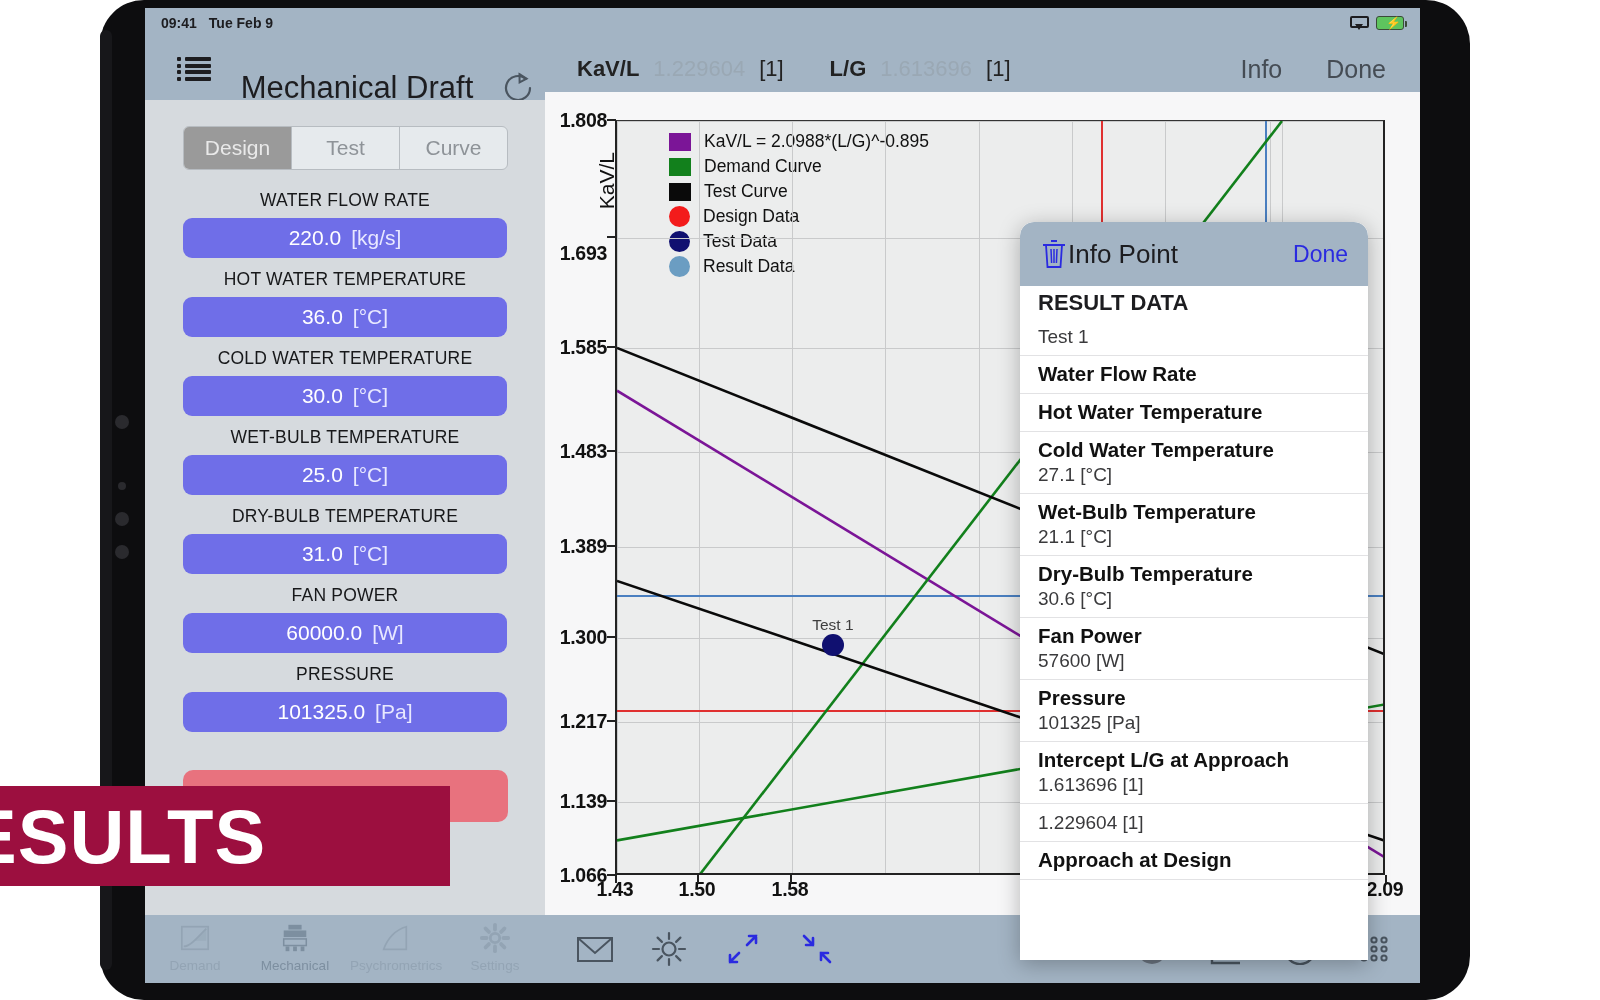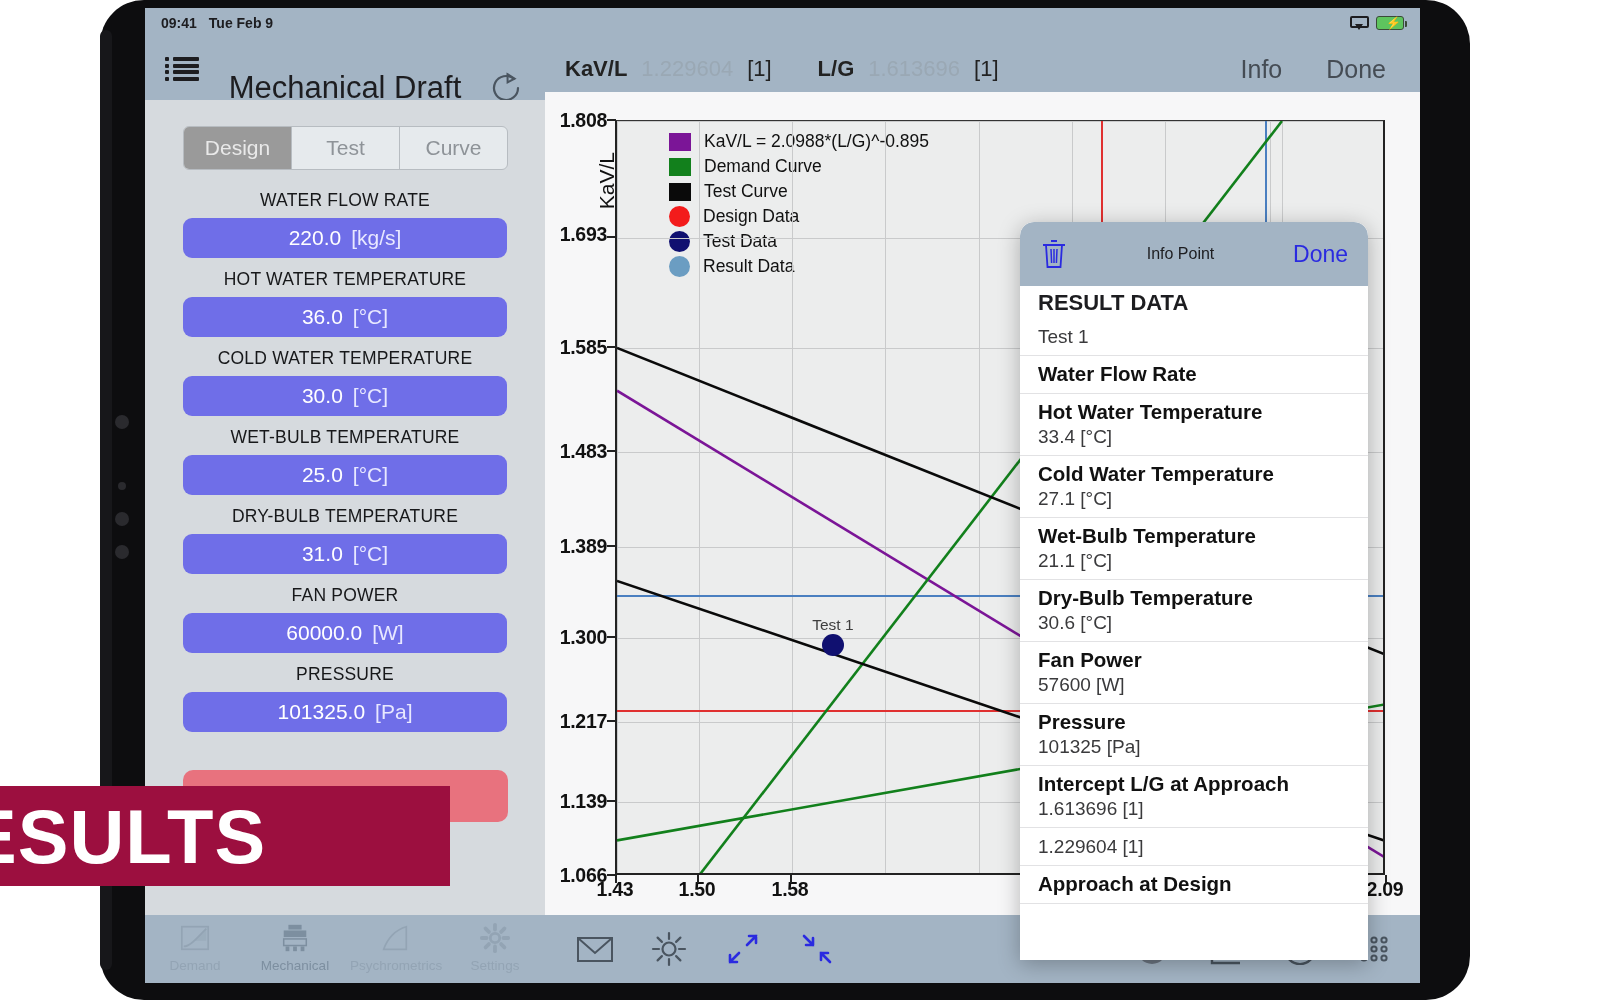--- a/index.html
+++ b/index.html
@@ -47,21 +47,21 @@
     border-bottom:6px solid #1d1d20; transform:rotate(180deg);}
   .battery { width:28px; height:14px; border:1.5px solid #3a4a38; border-radius:3px;
     position:relative; background:#5ec45e; }
   .battery:after { content:""; position:absolute; right:-4px; top:4px; width:2.5px; height:6px;
     background:#3a4a38; border-radius:0 1px 1px 0; }
   .bolt { position:absolute; right:2px; top:0px; font-size:12px; color:#0d2b0d; line-height:13px;}
 
   
   .navbar {
     position:absolute; left:0; top:30px; width:1275px; height:62px;
-    background:#a3b4c4; display:flex; align-items:center;
+    background:#a3b4c4; display:flex; align-items:center;padding-left:12px;
   }
   .nav-left { width:400px; display:flex; align-items:center; padding-left:28px; position:relative;}
   .hamburger { width:26px; height:24px; display:flex; flex-direction:column; justify-content:space-between; }
   .hamburger i { display:block; height:4px; background:#1d1d20; border-radius:1px; position:relative;}
   .hamburger i:before{content:""; position:absolute; left:-8px; top:0; width:4px;height:4px;
     background:#1d1d20; border-radius:1px;}
   .nav-title {
     position:absolute; left:0; top:0; width:400px; height:62px; display:flex;
     align-items:center; justify-content:center; font-size:31px; color:#1d1d20; font-weight:400;
   }
@@ -165,21 +165,21 @@
   
   .popover {
     position:absolute; left:875px; top:214px; width:348px; height:738px;
     background:#ffffff; border-radius:14px 14px 0 0;
     box-shadow:0 4px 22px rgba(0,0,0,.28); overflow:hidden;
   }
   .popover-header {
     height:64px; background:#a3b4c4; display:flex; align-items:center; padding:0 20px;
     border-radius:14px 14px 0 0;
   }
-  .popover-title { flex:1; text-align:center; font-size:16px; color:#1d1d20; }
+  .popover-title { flex:1; text-align:left; font-size:26px; color:#1d1d20; }
   .popover-done { font-size:23px; color:#2a2ae0; }
   .trash-icon { width:28px; height:32px; }
   .popover-body { padding:0; }
   .section-head { font-size:22px; font-weight:bold; color:#1d1d20; padding:4px 18px 2px 18px; }
   .kv-row { padding:6px 18px 7px 18px; border-bottom:1px solid #e2e2e4; }
   .kv-row .k { font-size:20.5px; font-weight:bold; color:#111; }
   .kv-row .v { font-size:19px; color:#3a3a3c; margin-top:2px; }
 
   
   .banner {
@@ -404,21 +404,21 @@
           </svg>
           <div class="datapoint" style="left: 484.167px; top: 396.833px; background: rgb(16, 16, 112);"></div>
           <div class="datapoint" style="left: 215.833px; top: 524.023px; background: rgb(16, 16, 112);"></div>
           <div class="point-label" style="left: 215.833px; top: 504.023px;">Test 1</div>
           <div class="datapoint" style="left: 484.167px; top: 588.534px; background: rgb(107, 157, 194);"></div>
           <div class="sel-ring" style="left: 484.167px; top: 588.534px;"></div>
         </div>
       <div id="yticks">
           <div class="ytick-label" style="top: 28px; left: 0px;">1.808</div>
           <div class="ytick-mark" style="top: 28px; left: 62px;"></div>
-          <div class="ytick-label" style="top: 142px; left: 0px;">1.693</div>
+          <div class="ytick-label" style="top: 161px; left: 0px;">1.693</div>
           <div class="ytick-mark" style="top: 145.015px; left: 62px;"></div>
           <div class="ytick-label" style="top: 254.907px; left: 0px;">1.585</div>
           <div class="ytick-mark" style="top: 254.907px; left: 62px;"></div>
           <div class="ytick-label" style="top: 358.694px; left: 0px;">1.483</div>
           <div class="ytick-mark" style="top: 358.694px; left: 62px;"></div>
           <div class="ytick-label" style="top: 454.341px; left: 0px;">1.389</div>
           <div class="ytick-mark" style="top: 454.341px; left: 62px;"></div>
           <div class="ytick-label" style="top: 544.9px; left: 0px;">1.300</div>
           <div class="ytick-mark" style="top: 544.9px; left: 62px;"></div>
           <div class="ytick-label" style="top: 629.354px; left: 0px;">1.217</div>
@@ -518,21 +518,20 @@
         <div class="section-head">RESULT DATA</div>
         <div id="poprows">
             <div class="kv-row">
               <div class="v">Test 1</div>
             </div>
             <div class="kv-row">
               <div class="k">Water Flow Rate</div>
             </div>
             <div class="kv-row">
               <div class="k">Hot Water Temperature</div>
-              <div class="v">33.4 [°C]</div>
             </div>
             <div class="kv-row">
               <div class="k">Cold Water Temperature</div>
               <div class="v">27.1 [°C]</div>
             </div>
             <div class="kv-row">
               <div class="k">Wet-Bulb Temperature</div>
               <div class="v">21.1 [°C]</div>
             </div>
             <div class="kv-row">

